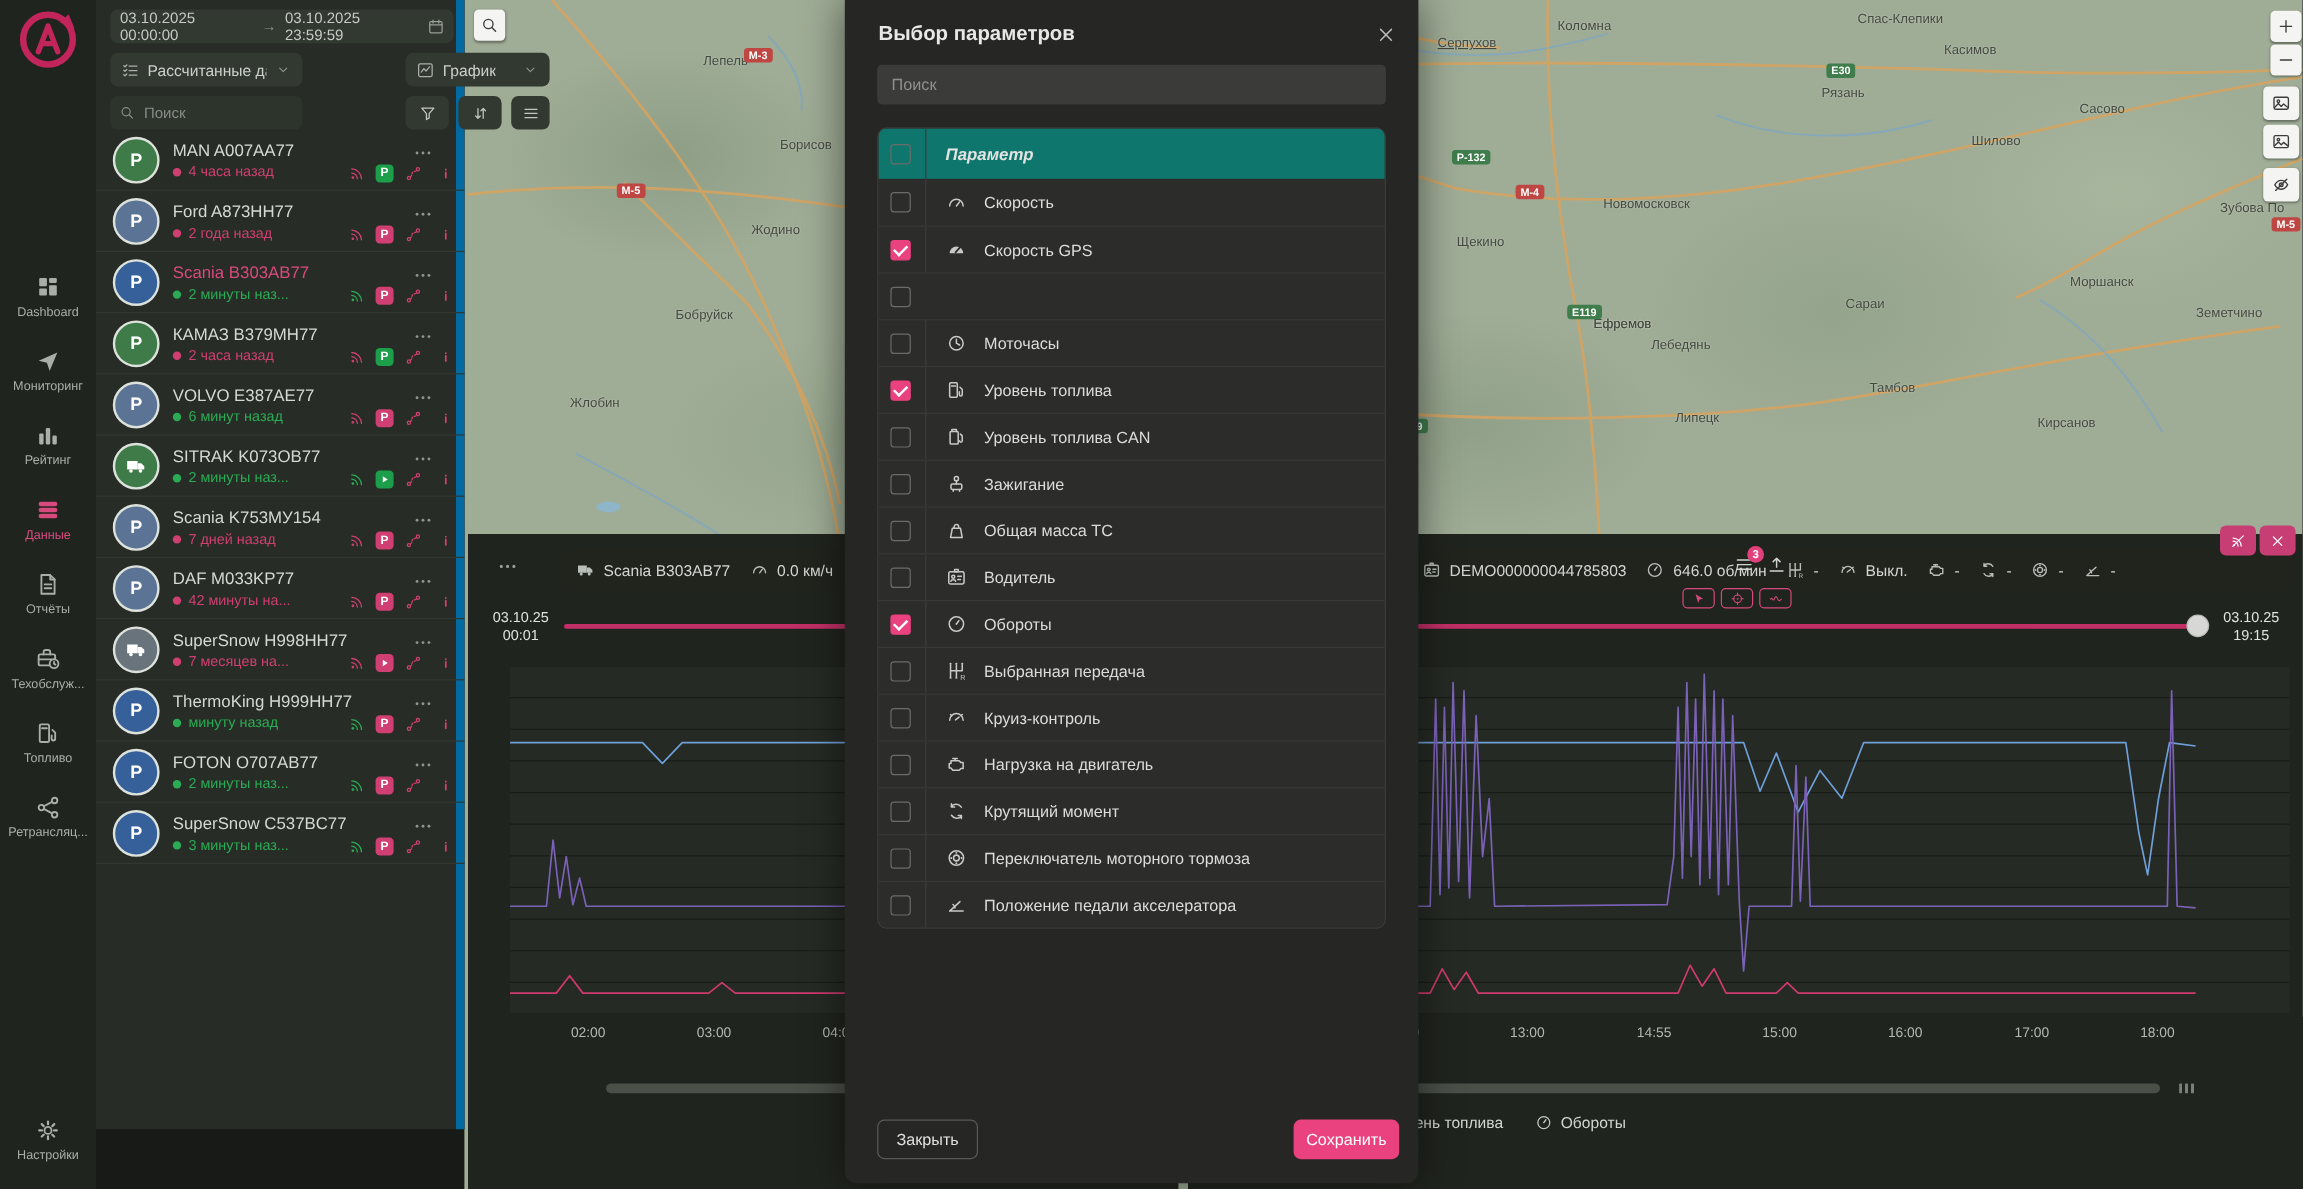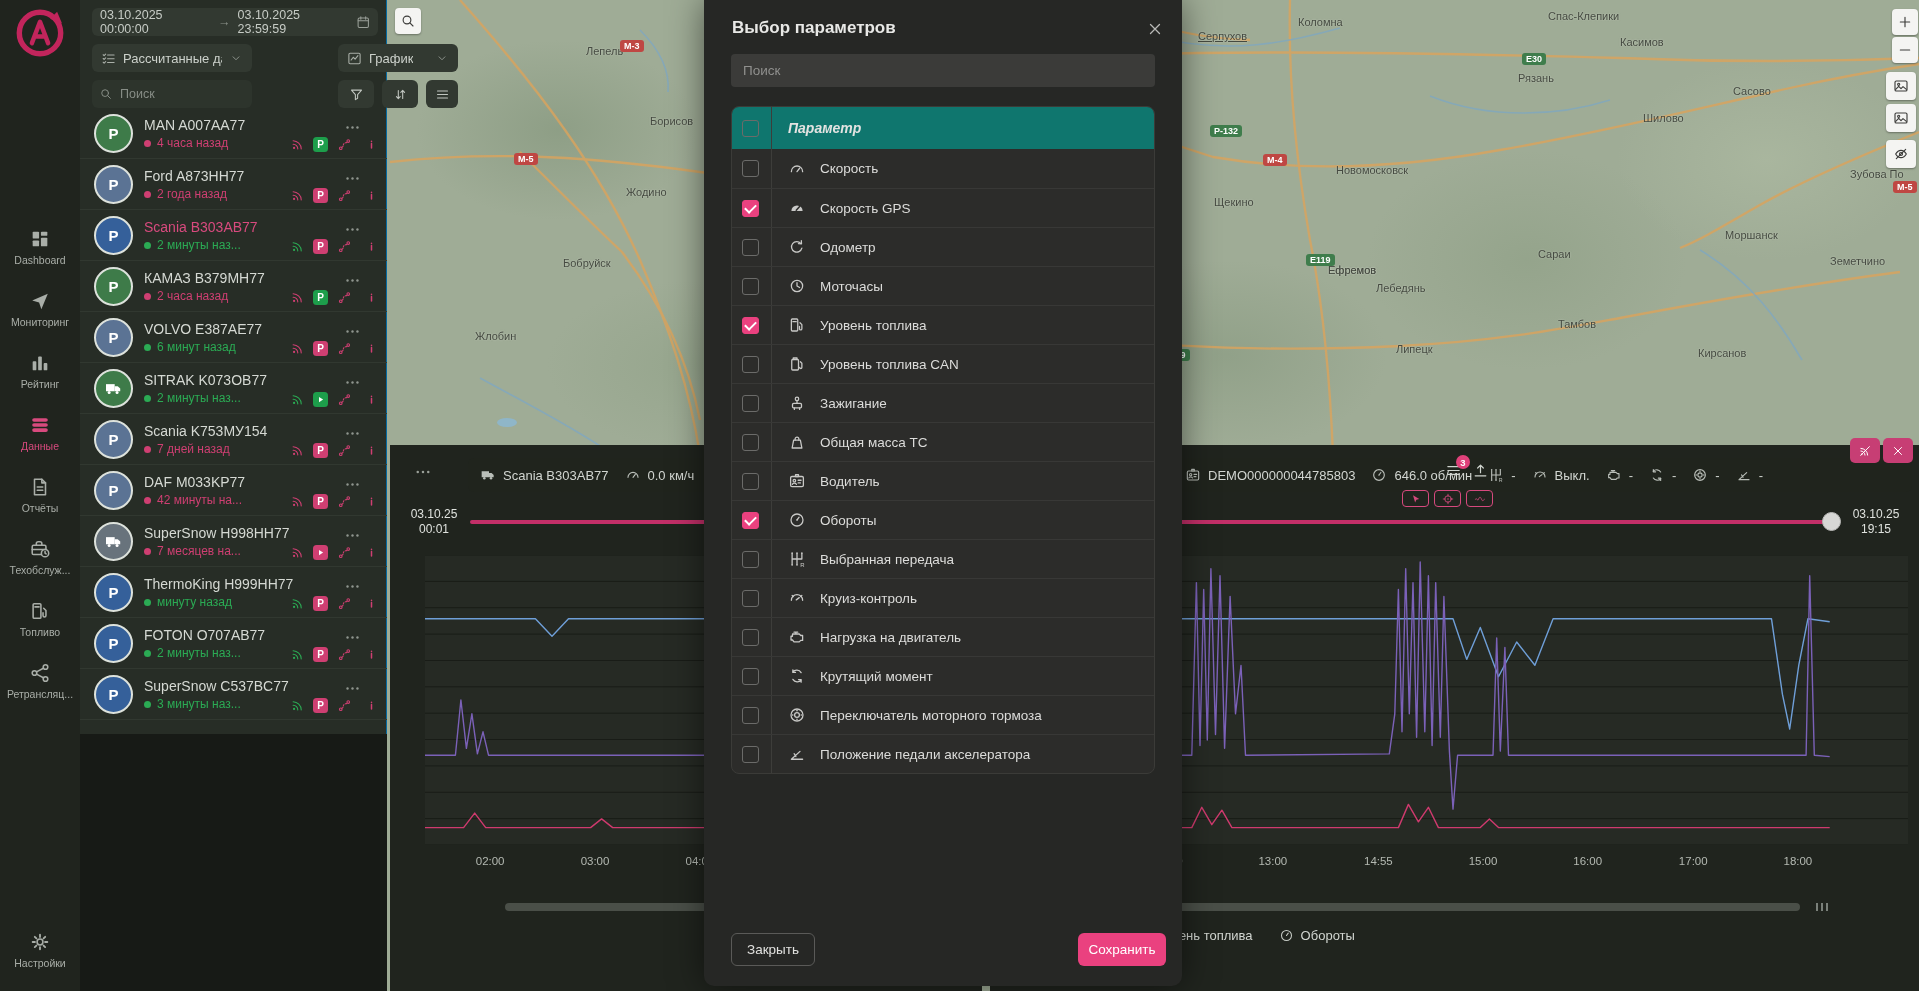--- a/index.html
+++ b/index.html
@@ -12,21 +12,21 @@
   .logo{margin-top:6px;width:54px;height:54px;color:#c2255c;}
   .side-nav{margin-top:156px;display:flex;flex-direction:column;align-items:center;width:100%;}
   .side-item{width:100%;height:62px;display:flex;flex-direction:column;align-items:center;justify-content:center;color:#a9aea8;cursor:pointer;}
   .side-item .sicon{width:22px;height:22px;}
   .side-item .sicon svg{width:22px;height:22px;}
   .side-item .slabel{margin-top:4px;font-size:10.5px;white-space:nowrap;}
   .side-item.active{color:#d84a7e;}
   .side-settings{margin-top:auto;margin-bottom:10px;}
 
   
-  .vpanel{position:absolute;left:80px;top:0;width:307px;height:734px;background:#272d26;z-index:4;border-right:1px solid #0369a1;}
+  .vpanel{position:absolute;left:80px;top:0;width:307px;height:941px;background:#272d26;z-index:4;border-right:7px solid #0369a1;}
   .daterange{position:absolute;left:12px;top:8px;width:286px;height:28px;background:#323931;border-radius:6px;display:flex;align-items:center;gap:7px;padding:0 8px;color:#c6cbc5;font-size:12.5px;}
   .daterange .arr{color:#8d938c;}
   .daterange .cal{margin-left:auto;width:15px;height:15px;color:#9aa099;}
   .selrow .sel{position:absolute;top:44px;height:28px;background:#323931;border-radius:6px;display:flex;align-items:center;gap:7px;padding:0 9px;color:#ccd1cb;font-size:13px;}
   .sel .sicon{width:15px;height:15px;color:#aab0a9;}
   .sel .sicon svg{width:15px;height:15px;}
   .sel .chev{width:14px;height:14px;color:#8d938c;margin-left:auto;}
   .sel .chev svg{width:14px;height:14px;}
   .sel .sellabel{white-space:nowrap;overflow:hidden;}
   .searchrow input{position:absolute;left:12px;top:80px;width:160px;height:28px;background:#2d342c;border:none;border-radius:6px;color:#ccd1cb;font-size:12.5px;padding:0 8px 0 28px;outline:none;font-family:inherit;}
@@ -1158,29 +1158,20 @@
                 <svg viewBox="0 0 24 24" fill="none" stroke="currentColor" stroke-width="1.7" stroke-linecap="round" stroke-linejoin="round">
                   <path d="M4.5 16a7.5 7.5 0 0 1 15 0z" fill="currentColor" stroke="none"></path>
                   <path d="M11 15l4.5-5" stroke="#2c2c2a" stroke-width="2"></path>
                 </svg>
               </span>
       <span class="plabel">Скорость GPS</span>
     </span>
           </div>
           <div class="m-row">
     <span class="cb"></span>
-    <span class="m-cell">
-      <span class="picon">
-                <svg viewBox="0 0 24 24" fill="none" stroke="currentColor" stroke-width="1.7" stroke-linecap="round" stroke-linejoin="round">
-                  <path d="M18.5 13.5A7 7 0 1 1 17 7.2"></path>
-                  <path d="M17.8 3.6l.2 4.1-4.1-.3"></path>
-                </svg>
-              </span>
-      <span class="plabel">Одометр</span>
-    </span>
           </div>
           <div class="m-row">
     <span class="cb"></span>
     <span class="m-cell">
       <span class="picon">
                 <svg viewBox="0 0 24 24" fill="none" stroke="currentColor" stroke-width="1.7" stroke-linecap="round" stroke-linejoin="round">
                   <circle cx="12" cy="12" r="7.5"></circle>
                   <path d="M12 7.5V12l3.5 2"></path>
                 </svg>
               </span>

